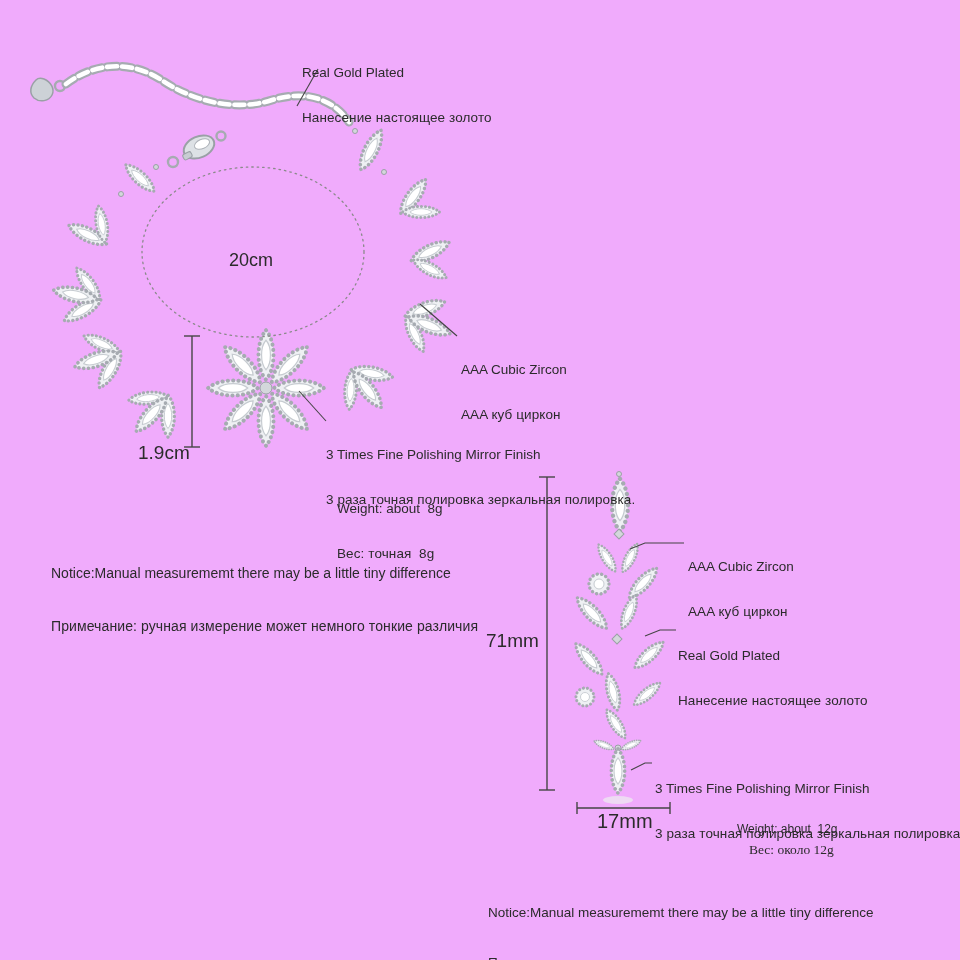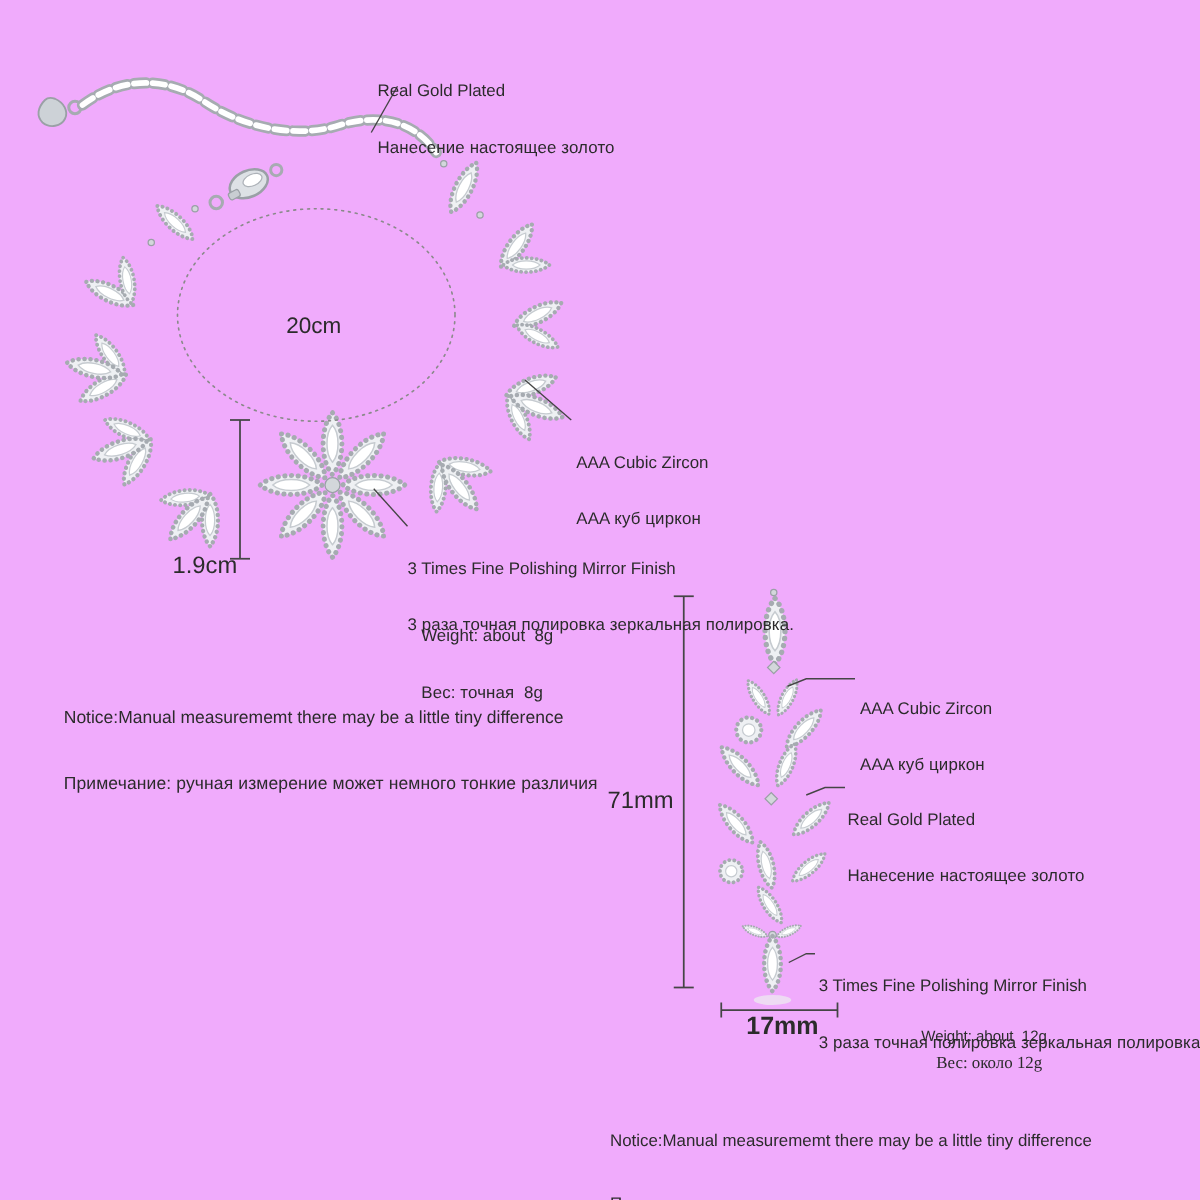--- a/index.html
+++ b/index.html
@@ -202,21 +202,21 @@
   <div class="t" style="left:678px;top:618px;">
     <div class="en">Real Gold Plated</div>
     <div class="ru">Нанесение настоящее золото</div>
   </div>
 
   <div class="t" style="left:655px;top:751px;">
     <div class="en">3 Times Fine Polishing Mirror Finish</div>
     <div class="ru">3 раза точная полировка зеркальная полировка.</div>
   </div>
 
-  <div class="t sz20" style="left:597px;top:814px;font-weight:bold;">17mm</div>
+  <div class="t sz20" style="left:597px;top:814px;">17mm</div>
 
   <div class="t w13" style="left:737px;top:822px;">Weight: about  12g</div>
   <div class="t serif" style="left:737px;top:842px;margin-left:12px;">Вес: около 12g</div>
 
   <div class="t" style="left:488px;top:872px;line-height:16.5px;">
     <div class="en">Notice:Manual measurememt there may be a little tiny difference</div>
     <div class="ru">Примечание: ручная измерение может немного тонкие различия</div>
   </div>
 
 </div>

